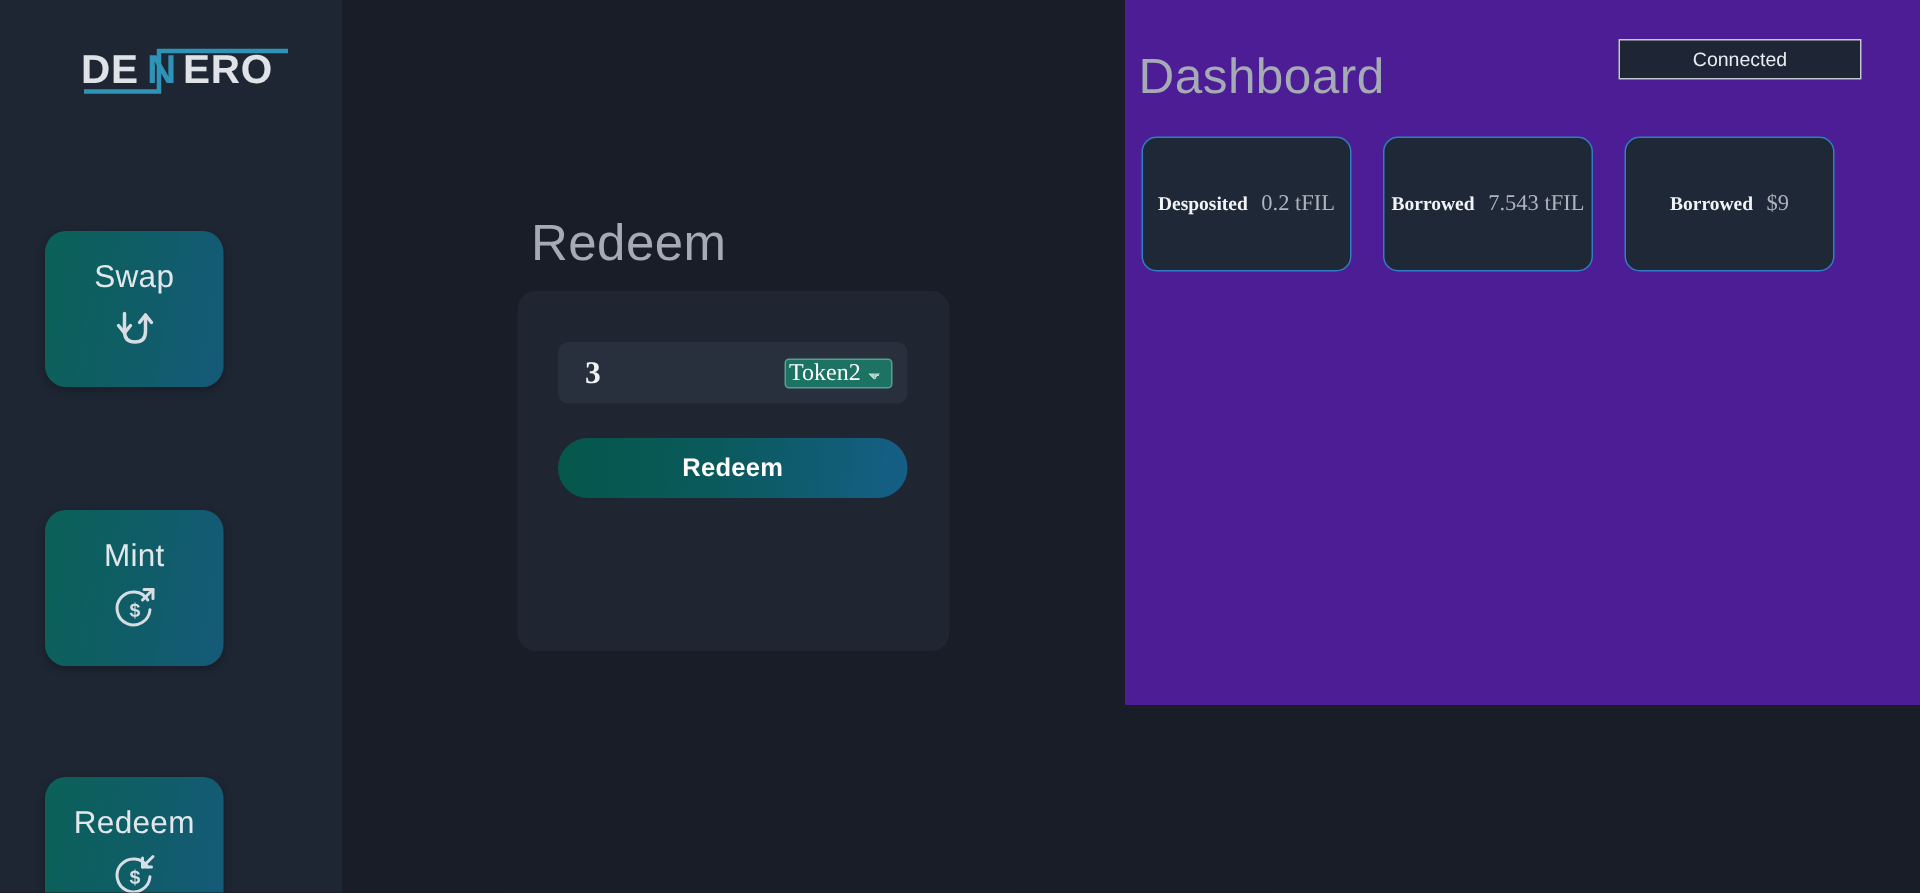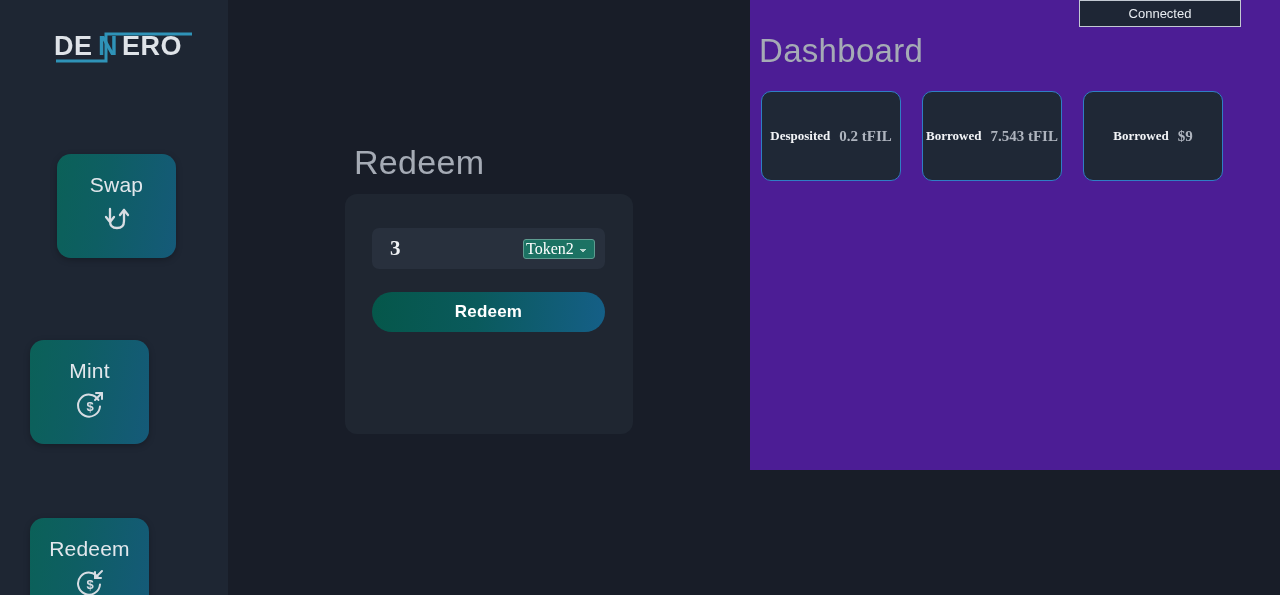--- a/index.html
+++ b/index.html
@@ -48,21 +48,21 @@
     color: #e2e7ec;
     font-size: 21px;
     font-weight: 400;
     line-height: 1;
     letter-spacing: 0.2px;
   }
   .nav-btn .nav-icon {
     width: 40px; height: 40px;
     display: block;
   }
-  #btn-swap   { top: 154px; margin-left: 27px; }
+  #btn-swap   { top: 154px; }
   #btn-mint   { top: 340px; }
   #btn-redeem { top: 518px; }
 
   
   .middle {
     position: relative;
     width: 522px; height: 595px;
     flex: 0 0 522px;
     background: #181d28;
   }
@@ -151,21 +151,21 @@
   .dash-title {
     position: absolute;
     left: 9px; top: 32px;
     font-size: 33px;
     color: #a5abb5;
     font-weight: 400;
     letter-spacing: 0.3px;
   }
   .connect-btn {
     position: absolute;
-    left: 329px; top: 0;
+    left: 329px; top: 26px;
     width: 162px; height: 27px;
     background: #1e2635;
     border: 1px solid #c3c9d2;
     color: #e9edf2;
     font-size: 13px;
     cursor: pointer;
     font-family: "Liberation Sans", sans-serif;
   }
   .stats {
     position: absolute;
@@ -188,21 +188,21 @@
   .stat-label {
     font-family: "Liberation Serif", serif;
     font-size: 13px;
     font-weight: 700;
     color: #f2f4f7;
   }
   .stat-value {
     font-family: "Liberation Serif", serif;
     font-size: 15px;
     color: #aeb4be;
-    font-weight: 700;
+    font-weight: 400;
   }
 </style>
 </head>
 <body>
 
 <div class="app">
 
   <aside class="sidebar">
 
     <div class="logo-wrap">

